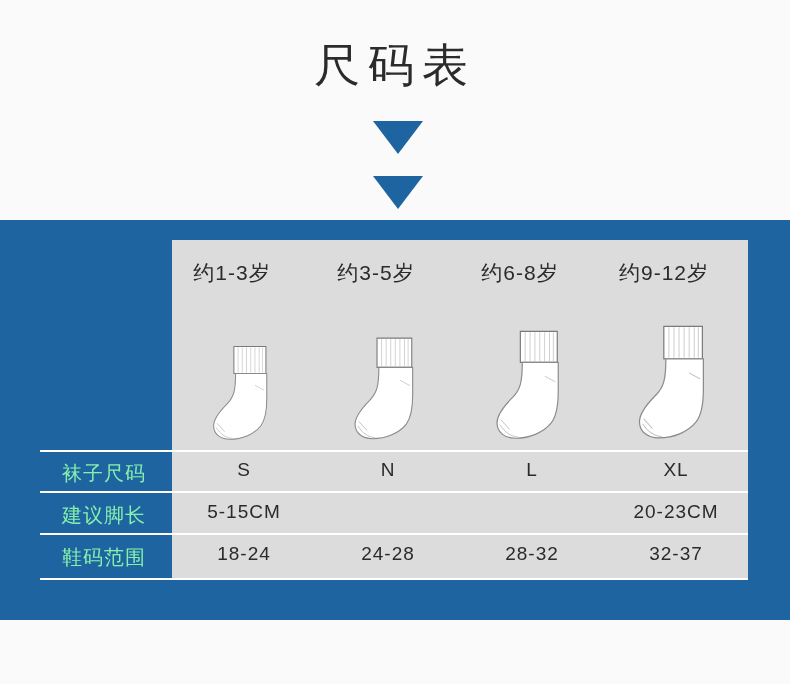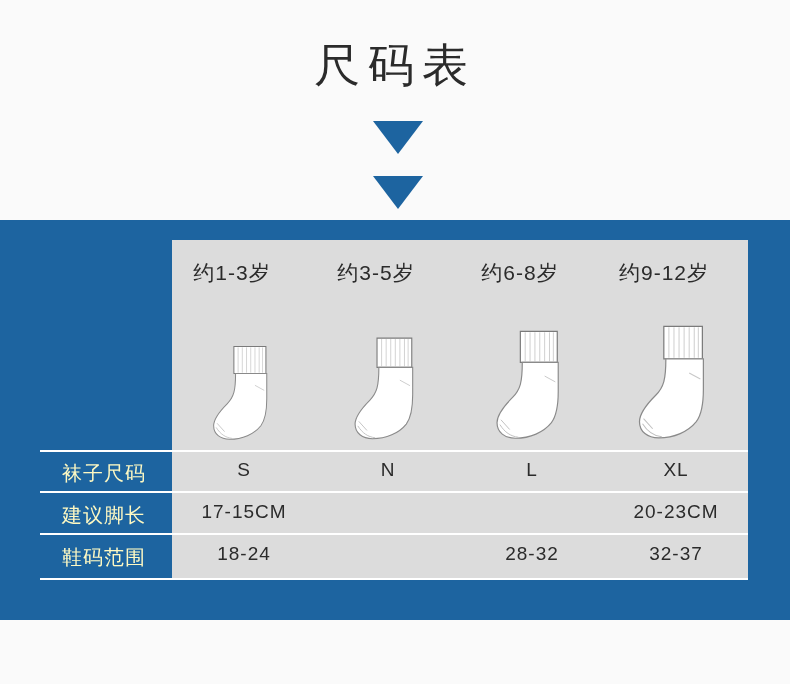--- a/index.html
+++ b/index.html
@@ -67,21 +67,21 @@
     height: 340px;
     background: #dcdcdc;
   }
 
   
   .row-label {
     position: absolute;
     left: 40px;
     width: 128px;
     text-align: center;
-    color: #fef9c3;
+    color: #86efac;
     font-size: 20px;
     letter-spacing: 1px;
     font-family: "Liberation Sans", sans-serif;
   }
 
   
   .separator {
     position: absolute;
     left: 40px;
     width: 708px;
@@ -259,23 +259,24 @@
   <div class="separator" style="top:358px;"></div>
 
   <div id="sock-size-row" class="data-row">
     <div class="cell size-cell col-0">S</div>
     <div class="cell size-cell col-1">N</div>
     <div class="cell size-cell col-2">L</div>
     <div class="cell size-cell col-3">XL</div>
   </div>
 
   <div id="foot-len-row" class="data-row">
-    <div class="cell range-cell col-0">17-15CM</div>
+    <div class="cell range-cell col-0">5-15CM</div>
     <div class="cell range-cell col-3">20-23CM</div>
   </div>
 
   <div id="shoe-size-row" class="data-row">
     <div class="cell range-cell col-0">18-24</div>
+    <div class="cell range-cell col-1">24-28</div>
     <div class="cell range-cell col-2">28-32</div>
     <div class="cell range-cell col-3">32-37</div>
   </div>
 
 </div>
 
 </body></html>

